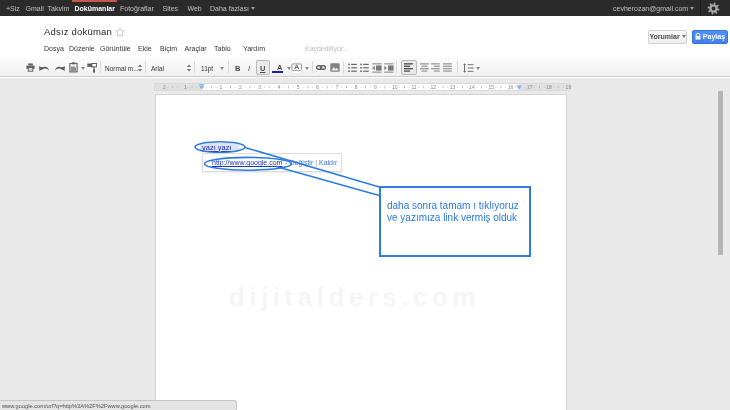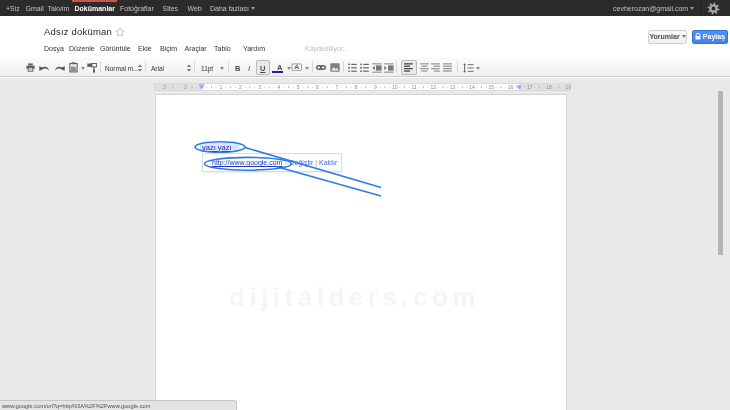--- a/index.html
+++ b/index.html
@@ -222,20 +222,23 @@
   <span class="abs" style="left:285px; top:159px; font-size:7px; color:#777;">-</span>
   <span class="abs" style="left:289.5px; top:159px; font-size:7px; color:#3a6fdb; white-space:nowrap;">Değiştir <span style="color:#999">|</span> Kaldır</span>
 
   <svg class="abs" style="left:0; top:0;" width="730" height="410" viewBox="0 0 730 410">
     <ellipse cx="220" cy="147" rx="25" ry="5.2" fill="none" stroke="#2e7ce2" stroke-width="1.6"></ellipse>
     <ellipse cx="248" cy="163.8" rx="43.5" ry="6.4" fill="none" stroke="#2e7ce2" stroke-width="1.6"></ellipse>
     <line x1="245" y1="147.5" x2="381" y2="187.5" stroke="#2e7ce2" stroke-width="1.5"></line>
     <line x1="276" y1="166.5" x2="381" y2="196" stroke="#2e7ce2" stroke-width="1.5"></line>
   </svg>
 
+  <div id="callout">
+      <div class="t">daha sonra tamam ı tıklıyoruz<br>ve yazımıza link vermiş olduk</div>
+    </div>
   <div id="wmark">dijitalders.com</div>
   <div id="vscroll"></div>
   <div id="statusbub">www.google.com/url?q=http%3A%2F%2Fwww.google.com</div>
 
   <svg class="abs" style="left:154px; top:82.5px" width="417" height="8" viewBox="0 0 417 8" id="rulersvg">
       <rect x="0.5" y="0.5" width="416.5" height="7" fill="#fff" stroke="#cfcfcf" stroke-width="0.7"></rect>
       <rect x="1" y="1" width="46.7" height="6" fill="#e0e0e0"></rect>
       <rect x="365" y="1" width="51.5" height="6" fill="#e0e0e0"></rect>
       <text x="10.5" y="6" font-size="5" fill="#8a8a8a" text-anchor="middle" font-family="Liberation Sans, sans-serif">2</text>
       <text x="31.5" y="6" font-size="5" fill="#8a8a8a" text-anchor="middle" font-family="Liberation Sans, sans-serif">1</text>

